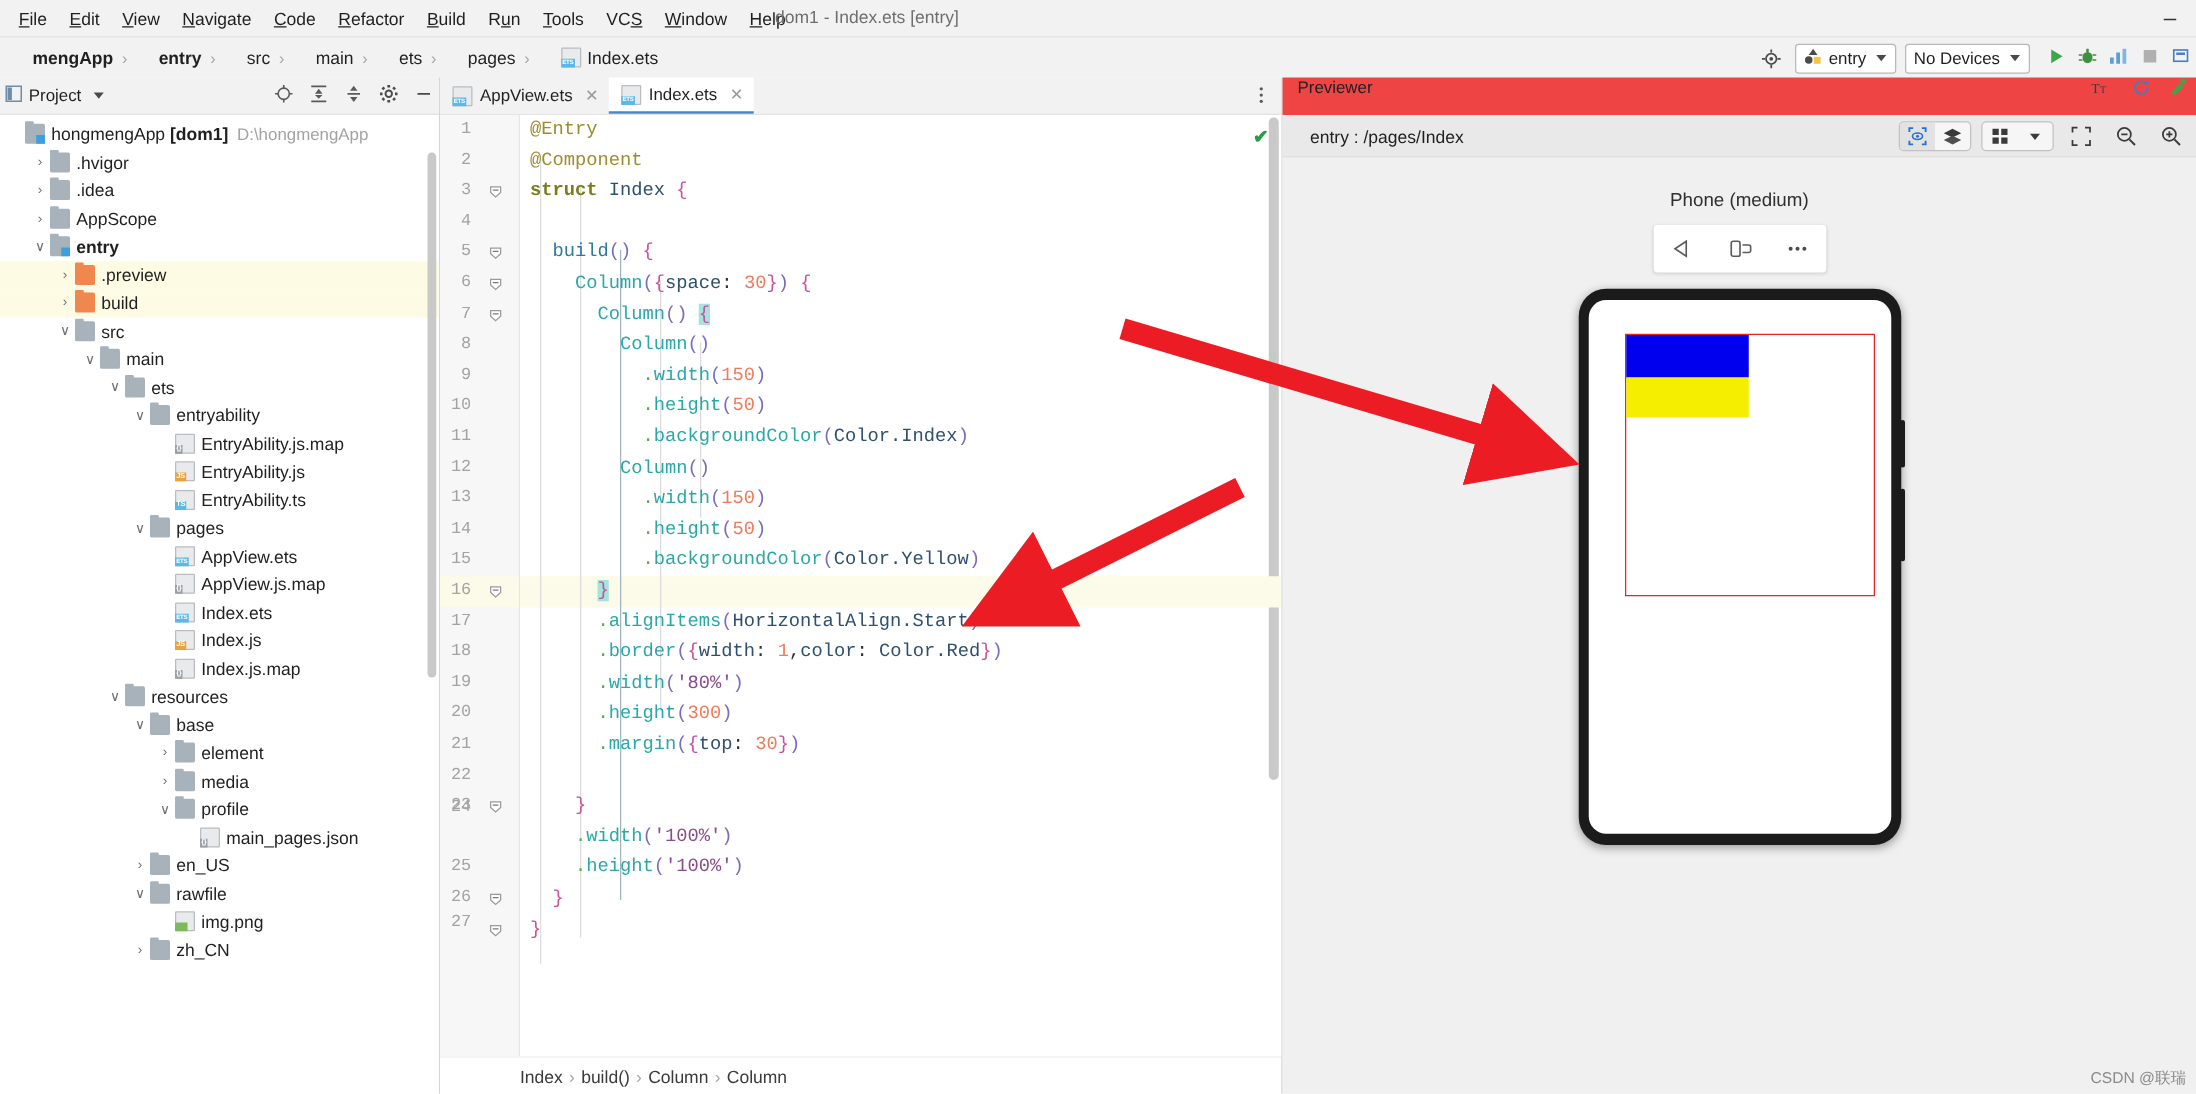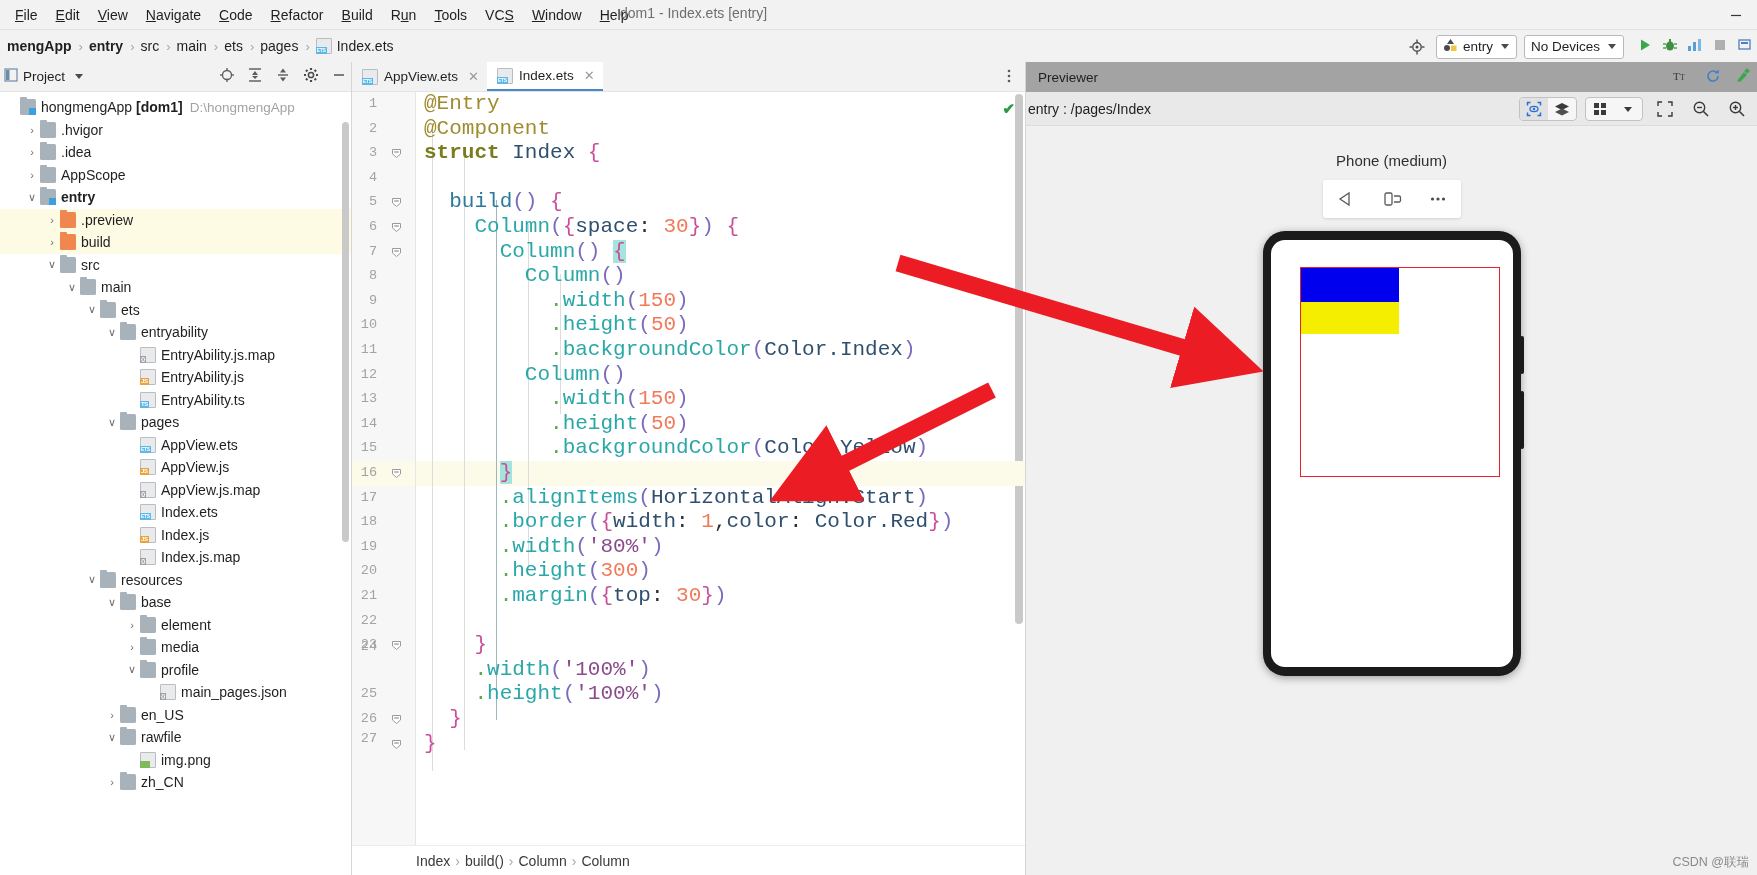--- a/index.html
+++ b/index.html
@@ -36,21 +36,21 @@
   
   .navbar {
     height: 33px; min-height:33px; background: #f2f2f2;
     border-top: 1px solid #e2e2e2;
     display: flex; align-items: center; padding-left: 4px; position: relative;
   }
   .crumbs { display:flex; align-items:center; }
   .crumb { font-size: 14px; color: #1f1f1f; padding: 0 3px; white-space: nowrap; }
   .crumb.bold { font-weight: bold; }
   .crumb.sep { color: #a6a6a6; font-size: 13px; padding: 0 3px 0 4px; }
-  .crumb-file { display:flex; align-items:center; gap:5px; }
+  .crumb-file { display:flex; align-items:center; gap:5px;margin-left:19px; }
 
   .nav-right { position:absolute; right: 4px; top:0; height:33px; display:flex; align-items:center; gap:7px; }
   .nav-icon-btn { width:24px; height:24px; display:flex; align-items:center; justify-content:center; }
   .combo {
     height: 24px; border: 1px solid #b8b8b8; background:#fff; border-radius: 3px;
     display: flex; align-items: center; gap: 5px; padding: 0 7px 0 6px; font-size: 13.5px; white-space:nowrap;
   }
   .combo .caret { width:0;height:0;border-left:4px solid transparent;border-right:4px solid transparent;border-top:5px solid #4a4a4a; margin-left:3px;}
   .run-icons { display:flex; align-items:center; gap:9px; margin-left: 6px; }
 
@@ -112,21 +112,21 @@
   .editor-body { flex:1; display:flex; min-height:0; position:relative; overflow:hidden; background:#fff;}
   .gutter { width:64px; min-width:64px; background:#f7f7f7; border-right:1px solid #e6e6e6; position:relative; }
   .codearea { flex:1; position:relative; overflow:hidden; background:#fff; }
   .ln {
     position:absolute; right:38px; color:#a3a3a3; font-size:13.5px;
     font-family:"Liberation Mono", monospace; text-align:right; width:24px;
   }
   .fold { position:absolute; right:12px; width:13px; height:13px; display:flex; align-items:center; justify-content:center; }
   .codeline {
     position:absolute; left:0; white-space:pre; font-family:"Liberation Mono", monospace;
-    font-size:21px; line-height:24.6px; letter-spacing:0px;
+    font-size:15px; line-height:24.6px; letter-spacing:0px;
   }
   .caret-row { position:absolute; left:0; right:0; height:24.6px; background:#fcfae8; }
   .indent-guide { position:absolute; width:1px; background:#dcdcdc; }
   .indent-guide.active { background:#9fb6bd; }
   .brace-hl { background:#a5e3dd; }
   
   .k-ann  { color:#9e8c2e; }           
   .k-kw   { color:#7a7c1e; font-weight:bold; }  
   .k-type { color:#2f4f6f; }           
   .k-fn   { color:#2b7a9e; }           
@@ -142,27 +142,27 @@
   .check-ok { position:absolute; right:10px; top:8px; color:#2a9b44; font-size:15px; font-weight:bold; }
   .status-crumb {
     height:30px; min-height:30px; background:#fff; display:flex; align-items:center;
     padding-left:64px; gap:5px; font-size:14px; color:#3a3a3a; border-top:1px solid #ececec;
   }
   .status-crumb .sep { color:#a6a6a6; }
 
   
   .prev-col { width:732px; min-width:732px; display:flex; flex-direction:column; background:#f2f2f2; border-left:1px solid #d6d6d6;}
   .prev-head {
-    height:30px; min-height:30px; background:#a3a3a3; display:flex; align-items:center;
+    height:30px; min-height:30px; background:#ef4444; display:flex; align-items:flex-start;
     padding-left:12px; font-size:13.5px; position:relative;
   }
   .prev-head-right { position:absolute; right:6px; display:flex; align-items:center; gap:14px; }
   .prev-sub {
     height:34px; min-height:34px; background:#e9e9e9; display:flex; align-items:center;
-    padding-left:2px; font-size:14px; position:relative; border-bottom:1px solid #dcdcdc;
+    padding-left:22px; font-size:14px; position:relative; border-bottom:1px solid #dcdcdc;
   }
   .prev-sub-right { position:absolute; right:6px; display:flex; align-items:center; gap:8px; }
   .tool-grp { display:flex; border:1px solid #c2c2c2; border-radius:4px; overflow:hidden; background:#f6f6f6; }
   .tool-btn { width:28px; height:22px; display:flex; align-items:center; justify-content:center; }
   .tool-btn.sel { background:#e2e2e2; }
   .prev-stage { flex:1; position:relative; background:#f0f0f0; overflow:hidden; }
   .device-title { position:absolute; left:0; right:0; top:26px; text-align:center; font-size:15px; color:#2f2f2f; }
   .dev-toolbar {
     position:absolute; top:54px; left:50%; transform:translateX(-50%);
     display:flex; background:#fff; border-radius:3px; box-shadow:0 1px 3px rgba(0,0,0,.13);
@@ -451,26 +451,20 @@
             <span class="tw" style="width:100px"></span>
             <span class="arrow">∨</span>
             <span class="ico folder"></span>
             <span class="lbl">pages</span>
           </div>
           <div class="trow">
             <span class="tw" style="width:120px"></span>
             <span class="arrow none">›</span>
             <span class="ico fileic ets"></span>
             <span class="lbl">AppView.ets</span>
-          </div>
-          <div class="trow">
-            <span class="tw" style="width:120px"></span>
-            <span class="arrow none">›</span>
-            <span class="ico fileic js"></span>
-            <span class="lbl">AppView.js</span>
           </div>
           <div class="trow">
             <span class="tw" style="width:120px"></span>
             <span class="arrow none">›</span>
             <span class="ico fileic map"></span>
             <span class="lbl">AppView.js.map</span>
           </div>
           <div class="trow">
             <span class="tw" style="width:120px"></span>
             <span class="arrow none">›</span>

